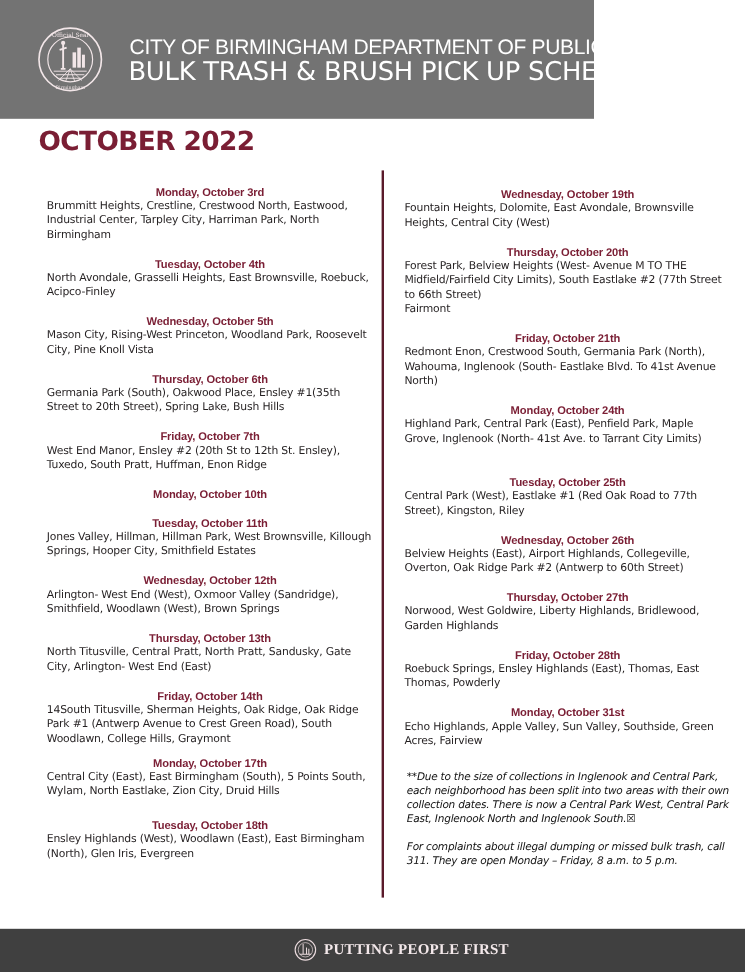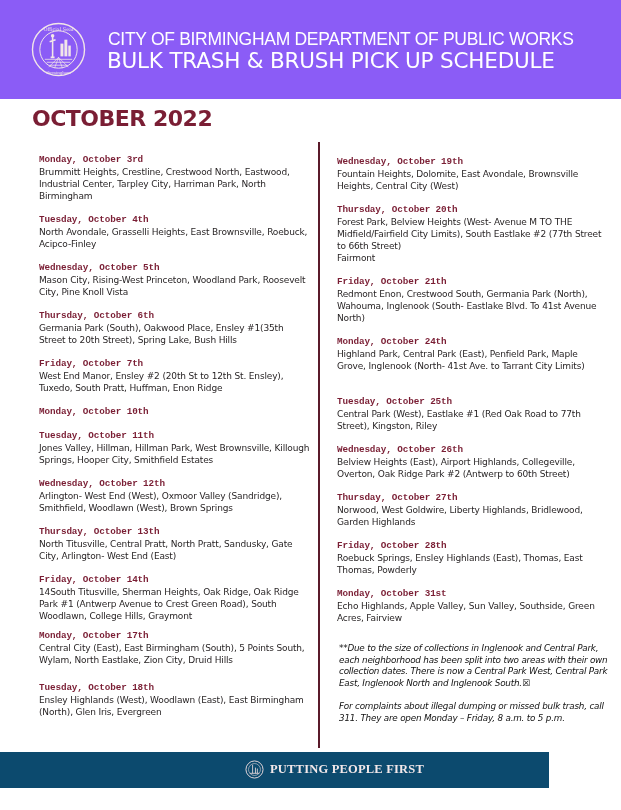--- a/index.html
+++ b/index.html
@@ -1,21 +1,21 @@
 <!DOCTYPE html>
 <html><head>
   <meta charset="utf-8">
   <style>
     * { box-sizing: border-box; margin: 0; padding: 0; }
     html, body { width: 621px; height: 810px; background: #ffffff; overflow: hidden; }
     body { position: relative; font-family: "Liberation Sans", "DejaVu Sans", sans-serif; color: #231f20; }
 
     .header {
-      position: absolute; left: 0; top: 0; width: 621px; height: 99px;
-      background: #8b5cf6;
+      position: absolute; left: 0; top: 0; width: 495px; height: 99px;
+      background: #737373;
       padding-left: 46px;
     }
     .seal {
       position: absolute; left: 31px; top: 22px; width: 55px; height: 55px;
     }
     .header-line1 {
       position: absolute; left: 108px; top: 29px;
       font-family: "Liberation Sans", sans-serif;
       font-size: 17.5px; color: #ffffff; letter-spacing: -0.3px; white-space: nowrap;
     }
@@ -35,40 +35,41 @@
       position: absolute; left: 318px; top: 142px; width: 2px; height: 606px;
       background: #5a1a2a;
     }
 
     .col { position: absolute; }
     .col-left { left: 39px; top: 154px; width: 272px; }
     .col-right { left: 337px; top: 156px; width: 272px; }
 
     .entry { position: absolute; left: 0; width: 100%; }
     .entry-day {
-      font-family: Liberation Mono, monospace; font-weight: bold;
+      font-family: Liberation Sans, sans-serif; font-weight: bold;
       font-size: 9.3px; line-height: 12px; color: #7a1e34; white-space: nowrap;
       letter-spacing: -0.1px;
+      text-align: center;
     }
     .entry-areas {
       font-family: "DejaVu Sans", sans-serif;
       font-size: 9px; line-height: 12px; color: #231f20;
       letter-spacing: -0.15px;
     }
 
     .note {
       position: absolute; left: 339px; top: 643px; width: 270px;
       font-family: "DejaVu Sans", sans-serif;
       font-size: 8.8px; line-height: 11.6px; color: #111111; letter-spacing: -0.2px; font-style: italic;
     }
     .note p + p { margin-top: 11.6px; }
 
     .footer {
-      position: absolute; left: 0; top: 752px; width: 549px; height: 36px;
-      background: #0c4a6e;
+      position: absolute; left: 0; top: 774px; width: 621px; height: 36px;
+      background: #404040;
     }
     .footer-seal { position: absolute; left: 245px; top: 8px; width: 19px; height: 19px; }
     .footer-text {
       position: absolute; left: 270px; top: 10px;
       font-family: "Liberation Serif", "DejaVu Serif", serif; font-weight: bold;
       font-size: 12.5px; color: #f3e8ea; letter-spacing: 0.2px; white-space: nowrap;
     }
   </style>
 </head>
 <body>

